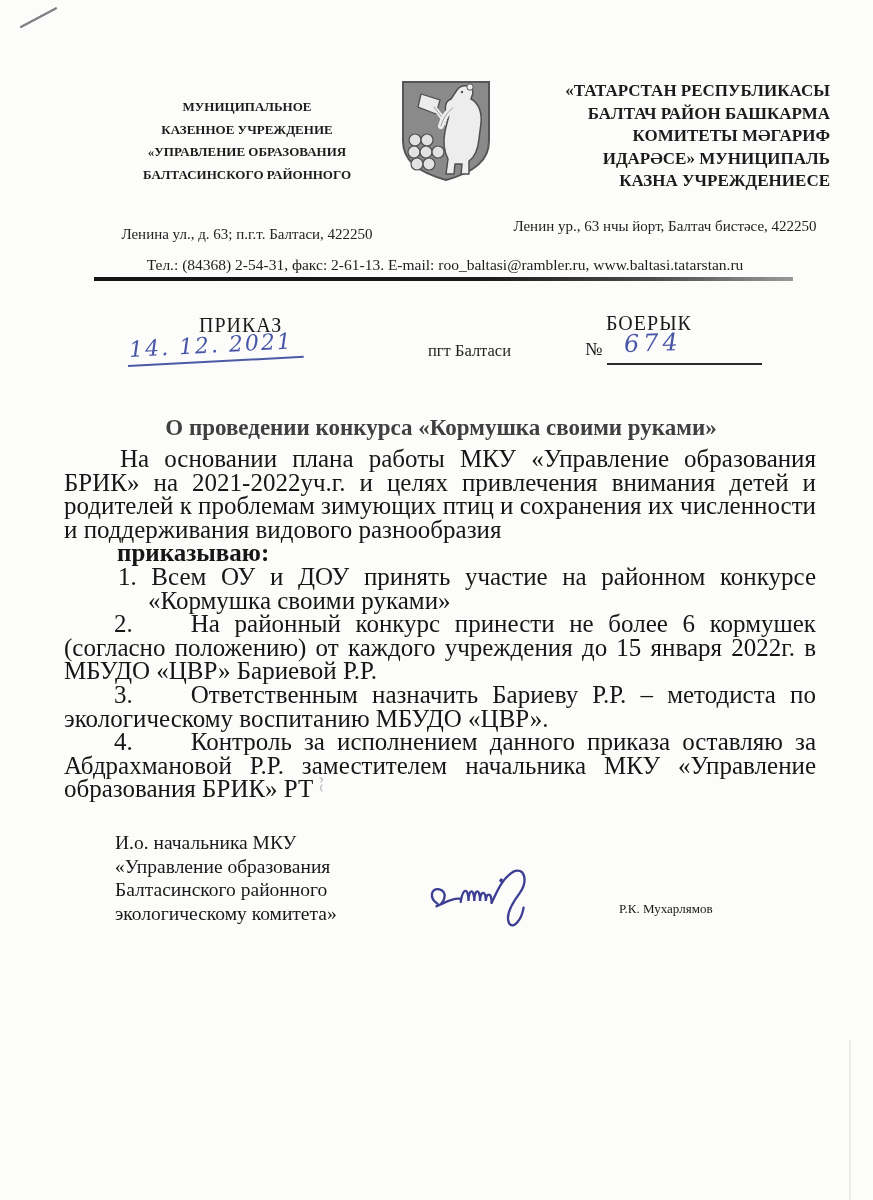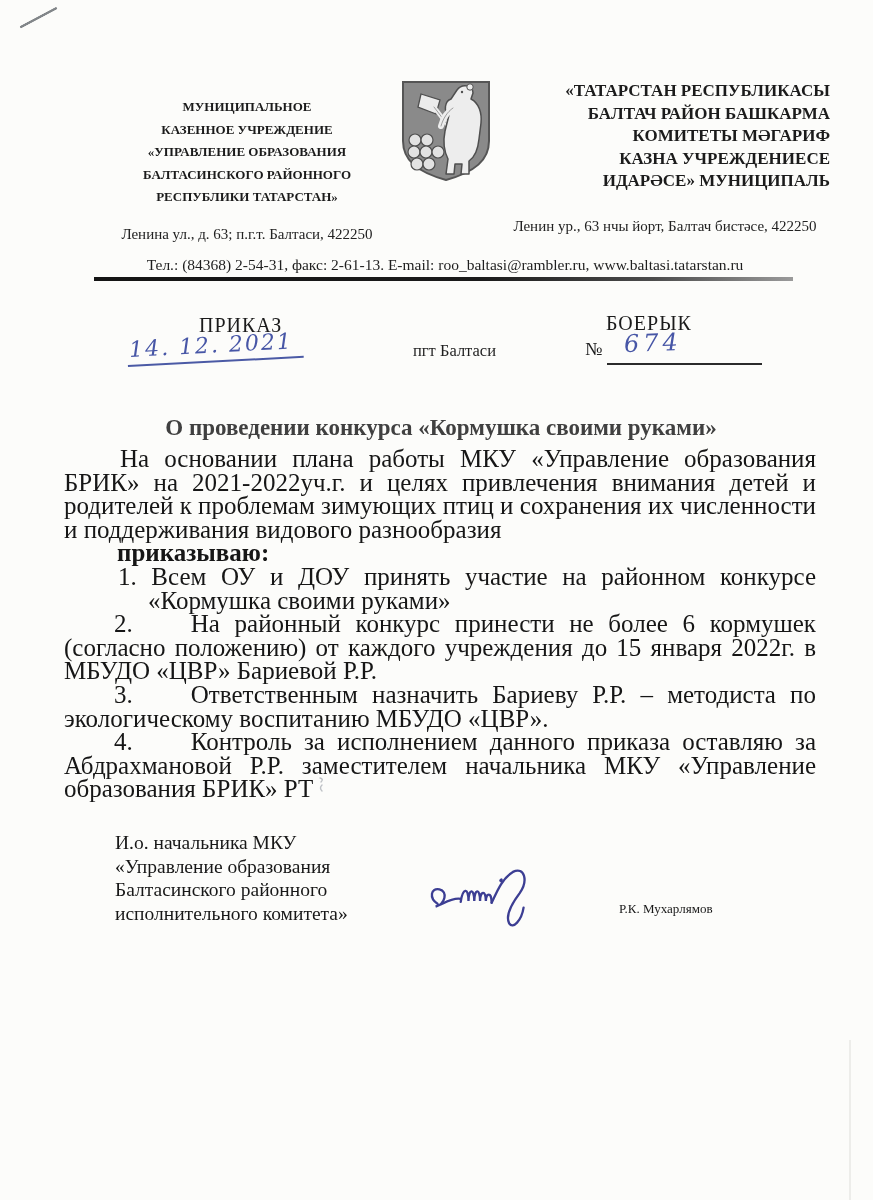--- a/index.html
+++ b/index.html
@@ -19,21 +19,21 @@
     font-weight:bold;font-size:17px;line-height:22.5px;color:#1b1b1b;}
   .emblem{position:absolute;left:399px;top:79px;width:94px;height:104px;}
   .addr-left{position:absolute;left:86px;top:226px;width:322px;text-align:center;font-size:15px;color:#222;}
   .addr-right{position:absolute;left:500px;top:218px;width:330px;text-align:center;font-size:15px;color:#222;}
   .contact{position:absolute;left:90px;top:256px;width:710px;text-align:center;font-size:15.5px;color:#1e1e1e;}
   .rule{position:absolute;left:94px;top:277px;width:699px;height:3.5px;
     background:linear-gradient(90deg,#141414 0%,#1a1a1a 55%,#4c4c4c 80%,#9a9a9a 100%);}
   
   .word-ru{position:absolute;left:199px;top:314px;font-size:20px;letter-spacing:1px;color:#1b1b1b;}
   .word-tt{position:absolute;left:606px;top:312px;font-size:20px;letter-spacing:1px;color:#1b1b1b;}
-  .place{position:absolute;left:413px;top:341px;font-size:16.5px;color:#1e1e1e;}
+  .place{position:absolute;left:428px;top:341px;font-size:16.5px;color:#1e1e1e;}
   .hand{font-family:"DejaVu Serif",serif;font-style:italic;color:#4756a6;}
   .date-hand{position:absolute;left:128px;top:337px;transform:rotate(-3deg);transform-origin:left bottom;
     font-size:22px;letter-spacing:2px;border-bottom:2px solid #4b5aa5;padding:0 10px 3px 2px;}
   .num-sign{position:absolute;left:585px;top:339px;font-size:18px;color:#1b1b1b;}
   .num-underline{position:absolute;left:607px;top:363px;width:155px;height:2px;background:#2b2b2b;}
   .num-hand{position:absolute;left:624px;top:329px;font-size:24px;letter-spacing:4px;transform:rotate(-2deg);}
   
   .doc-title{position:absolute;left:65px;top:403px;width:752px;text-align:center;
     font-weight:bold;font-size:23px;color:#404040;margin-top:12px;}
   .body-text{position:absolute;left:64px;top:447px;width:752px;
@@ -57,21 +57,20 @@
 
 <div class="page">
 
   <div class="pencil-mark"></div>
 
   <div class="org-left">
     <div>МУНИЦИПАЛЬНОЕ</div>
     <div>КАЗЕННОЕ УЧРЕЖДЕНИЕ</div>
     <div>«УПРАВЛЕНИЕ ОБРАЗОВАНИЯ</div>
     <div>БАЛТАСИНСКОГО РАЙОННОГО</div>
-    <div>РЕСПУБЛИКИ ТАТАРСТАН»</div>
   </div>
 
   <div class="emblem">
     <svg viewBox="0 0 94 104" width="94" height="104" aria-hidden="true">
       <path d="M4,3 H90 V62 C90,81 76,93 47,101 C18,93 4,81 4,62 Z" fill="#8a8a8a" stroke="#555" stroke-width="2"></path>
 
       <g fill="#e2e2e2" stroke="#4f4f4f" stroke-width="1.2">
         <circle cx="16" cy="61" r="6"></circle>
           <circle cx="28" cy="61" r="6"></circle>
         <circle cx="15" cy="73" r="6"></circle>
@@ -90,22 +89,22 @@
       <path d="M54,29 C48,33 44,40 42,47" fill="none" stroke="#4f4f4f" stroke-width="1" stroke-linecap="round" opacity=".5"></path>
       <circle cx="71" cy="8" r="3.2" fill="#ededed" stroke="#4f4f4f" stroke-width="1"></circle>
       <circle cx="63" cy="13" r="1.2" fill="#4f4f4f"></circle>
     </svg>
   </div>
 
   <div class="org-right">
     <div>«ТАТАРСТАН РЕСПУБЛИКАСЫ</div>
     <div>БАЛТАЧ РАЙОН БАШКАРМА</div>
     <div>КОМИТЕТЫ МӘГАРИФ</div>
+    <div>ИДАРӘСЕ» МУНИЦИПАЛЬ</div>
     <div>КАЗНА УЧРЕЖДЕНИЕСЕ</div>
-    <div>ИДАРӘСЕ» МУНИЦИПАЛЬ</div>
   </div>
 
   <div class="addr-left">Ленина ул., д. 63; п.г.т. Балтаси, 422250</div>
   <div class="addr-right">Ленин ур., 63 нчы йорт, Балтач бистәсе, 422250</div>
   <div class="contact">Тел.: (84368) 2-54-31, факс: 2-61-13. E-mail: roo_baltasi@rambler.ru, www.baltasi.tatarstan.ru</div>
   <div class="rule"></div>
 
   <div class="word-ru">ПРИКАЗ</div>
   <div class="date-hand hand">14. 12. 2021</div>
   <div class="place">пгт Балтаси</div>
@@ -128,21 +127,21 @@
   <div class="smudge">
     <svg width="10" height="18" viewBox="0 0 10 18" aria-hidden="true">
       <path d="M3,2 Q7,3 4,6 M5,9 Q2,12 5,15" fill="none" stroke="#8d939c" stroke-width="1.4" stroke-linecap="round"></path>
     </svg>
   </div>
 
   <div class="sig-position">
     <div>И.о. начальника МКУ</div>
     <div>«Управление образования</div>
     <div>Балтасинского районного</div>
-    <div>исполнительного комитета»</div>
+    <div>экологическому комитета»</div>
   </div>
 
   <div class="sig-svg">
     <svg viewBox="0 0 150 80" width="145" height="80" aria-hidden="true">
       <g fill="none" stroke="#3c3e93" stroke-width="2.4" stroke-linecap="round">
         <path d="M14,46 C5,40 7,29 16,31 C25,33 22,46 12,49 C20,46 30,39 38,41"></path>
         <path d="M38,44 C40,30 46,28 46,43 C46,31 52,29 52,43 C52,31 58,29 58,43 C58,33 64,31 64,43 C64,35 70,33 70,45"></path>
         <path d="M79,22 C80,20 81,21 80,23"></path>
         <path d="M70,45 C74,37 80,20 92,13 C104,7 108,22 99,35 C90,47 84,58 88,66 C92,73 101,63 103,50"></path>
       </g>

